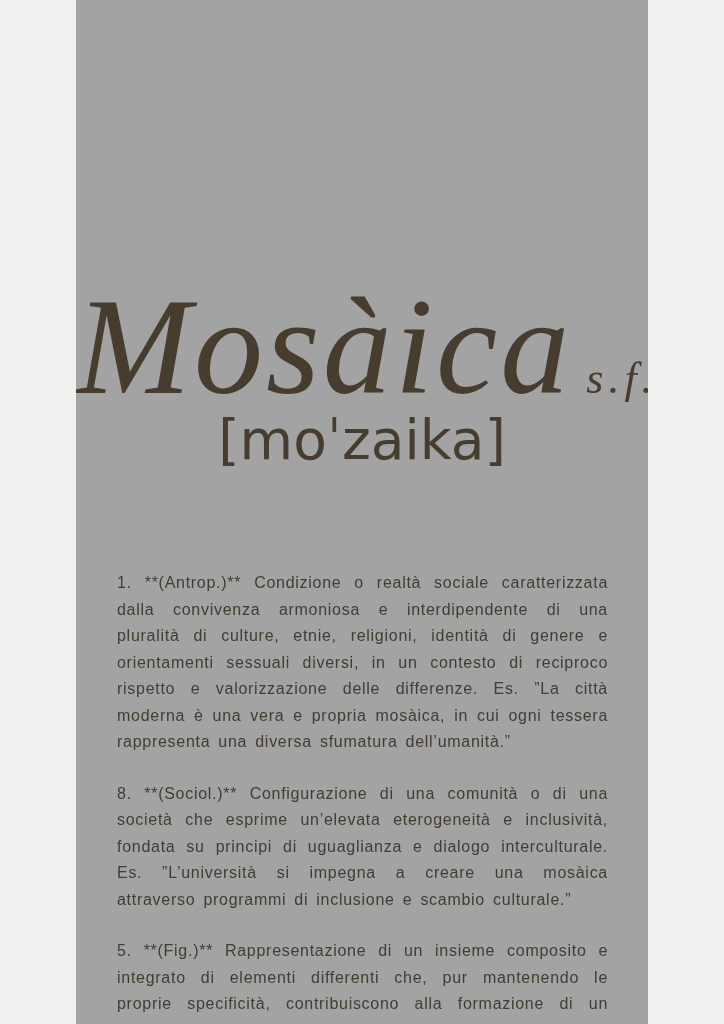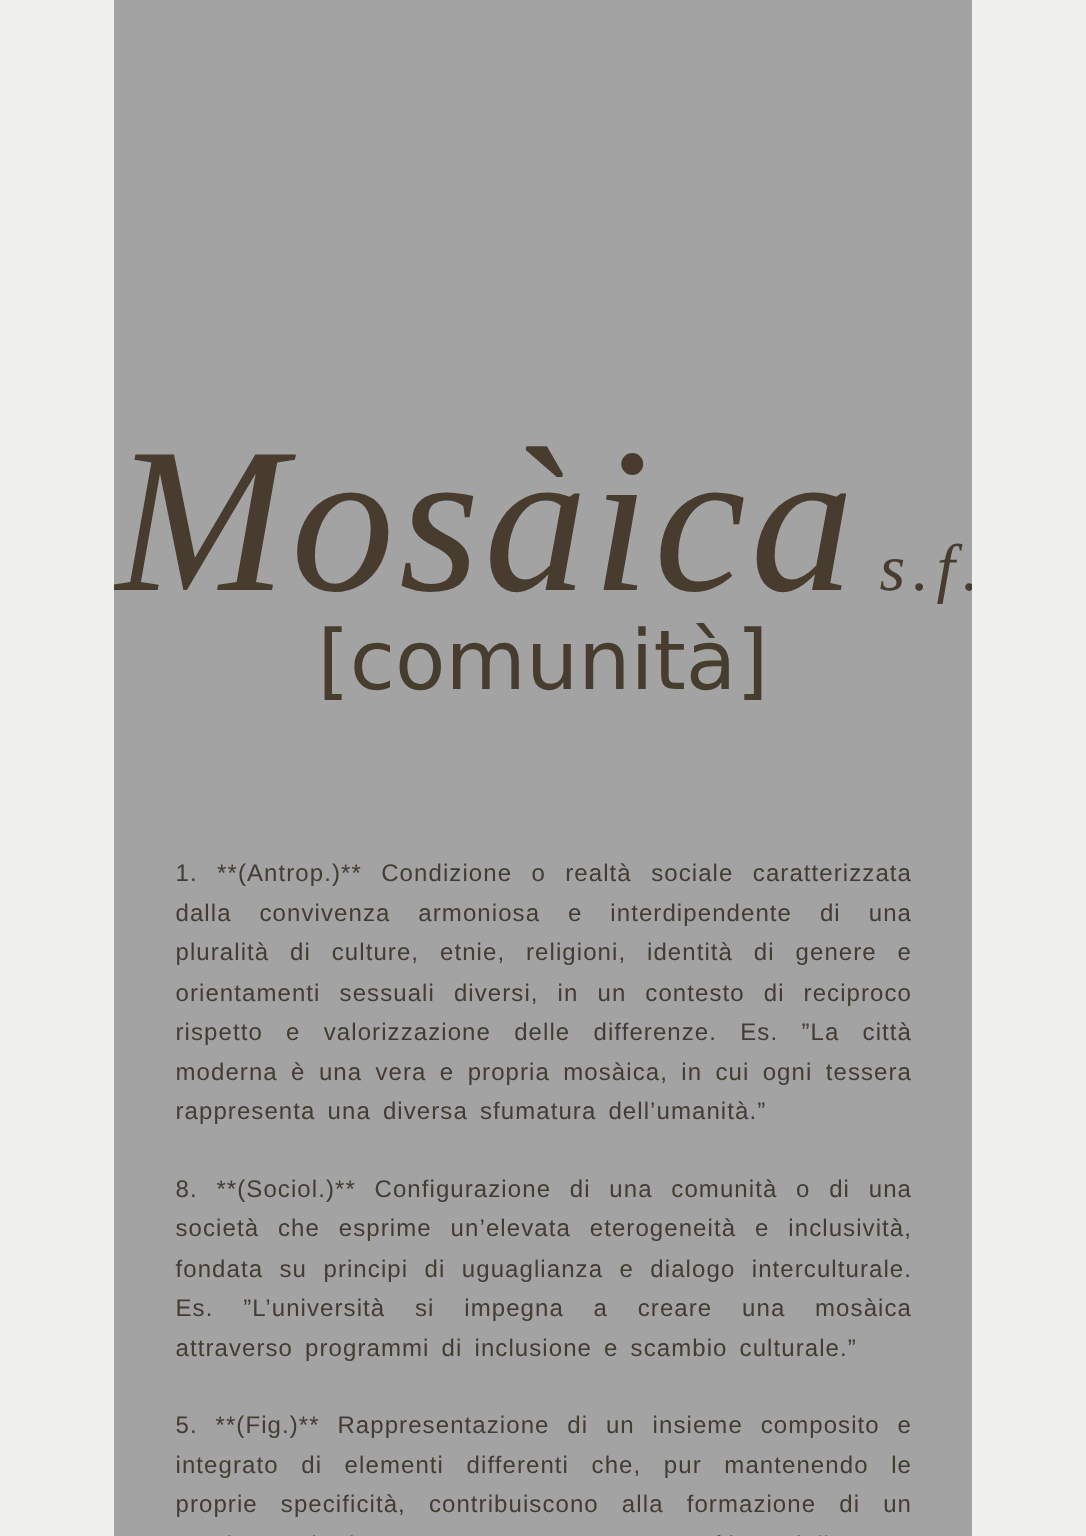--- a/index.html
+++ b/index.html
@@ -73,21 +73,21 @@
 </style>
 </head>
 <body>
 
 <div class="page">
 
   <div class="headword-line">
     <span class="headword">Mosàica</span><span class="pos">s.f.</span>
   </div>
 
-  <div class="phonetic">[comunità]</div>
+  <div class="phonetic">[moˈzaika]</div>
 
   <div class="definitions">
     <p class="definition">1. **(Antrop.)** Condizione o realtà sociale caratterizzata dalla convivenza armoniosa e interdipendente di una pluralità di culture, etnie, religioni, identità di genere e orientamenti sessuali diversi, in un contesto di reciproco rispetto e valorizzazione delle differenze. Es. ”La città moderna è una vera e propria mosàica, in cui ogni tessera rappresenta una diversa sfumatura dell’umanità.”</p>
     <p class="definition">8. **(Sociol.)** Configurazione di una comunità o di una società che esprime un’elevata eterogeneità e inclusività, fondata su principi di uguaglianza e dialogo interculturale. Es. ”L’università si impegna a creare una mosàica attraverso programmi di inclusione e scambio culturale.”</p>
     <p class="definition">5. **(Fig.)** Rappresentazione di un insieme composito e integrato di elementi differenti che, pur mantenendo le proprie specificità, contribuiscono alla formazione di un quadro unitario e coeso. Es. ”La mosàica della sua esperienza di vita rifletteva la ricchezza delle sue molteplici identità.”</p>
   </div>
 
 </div>
 
 </body></html>

